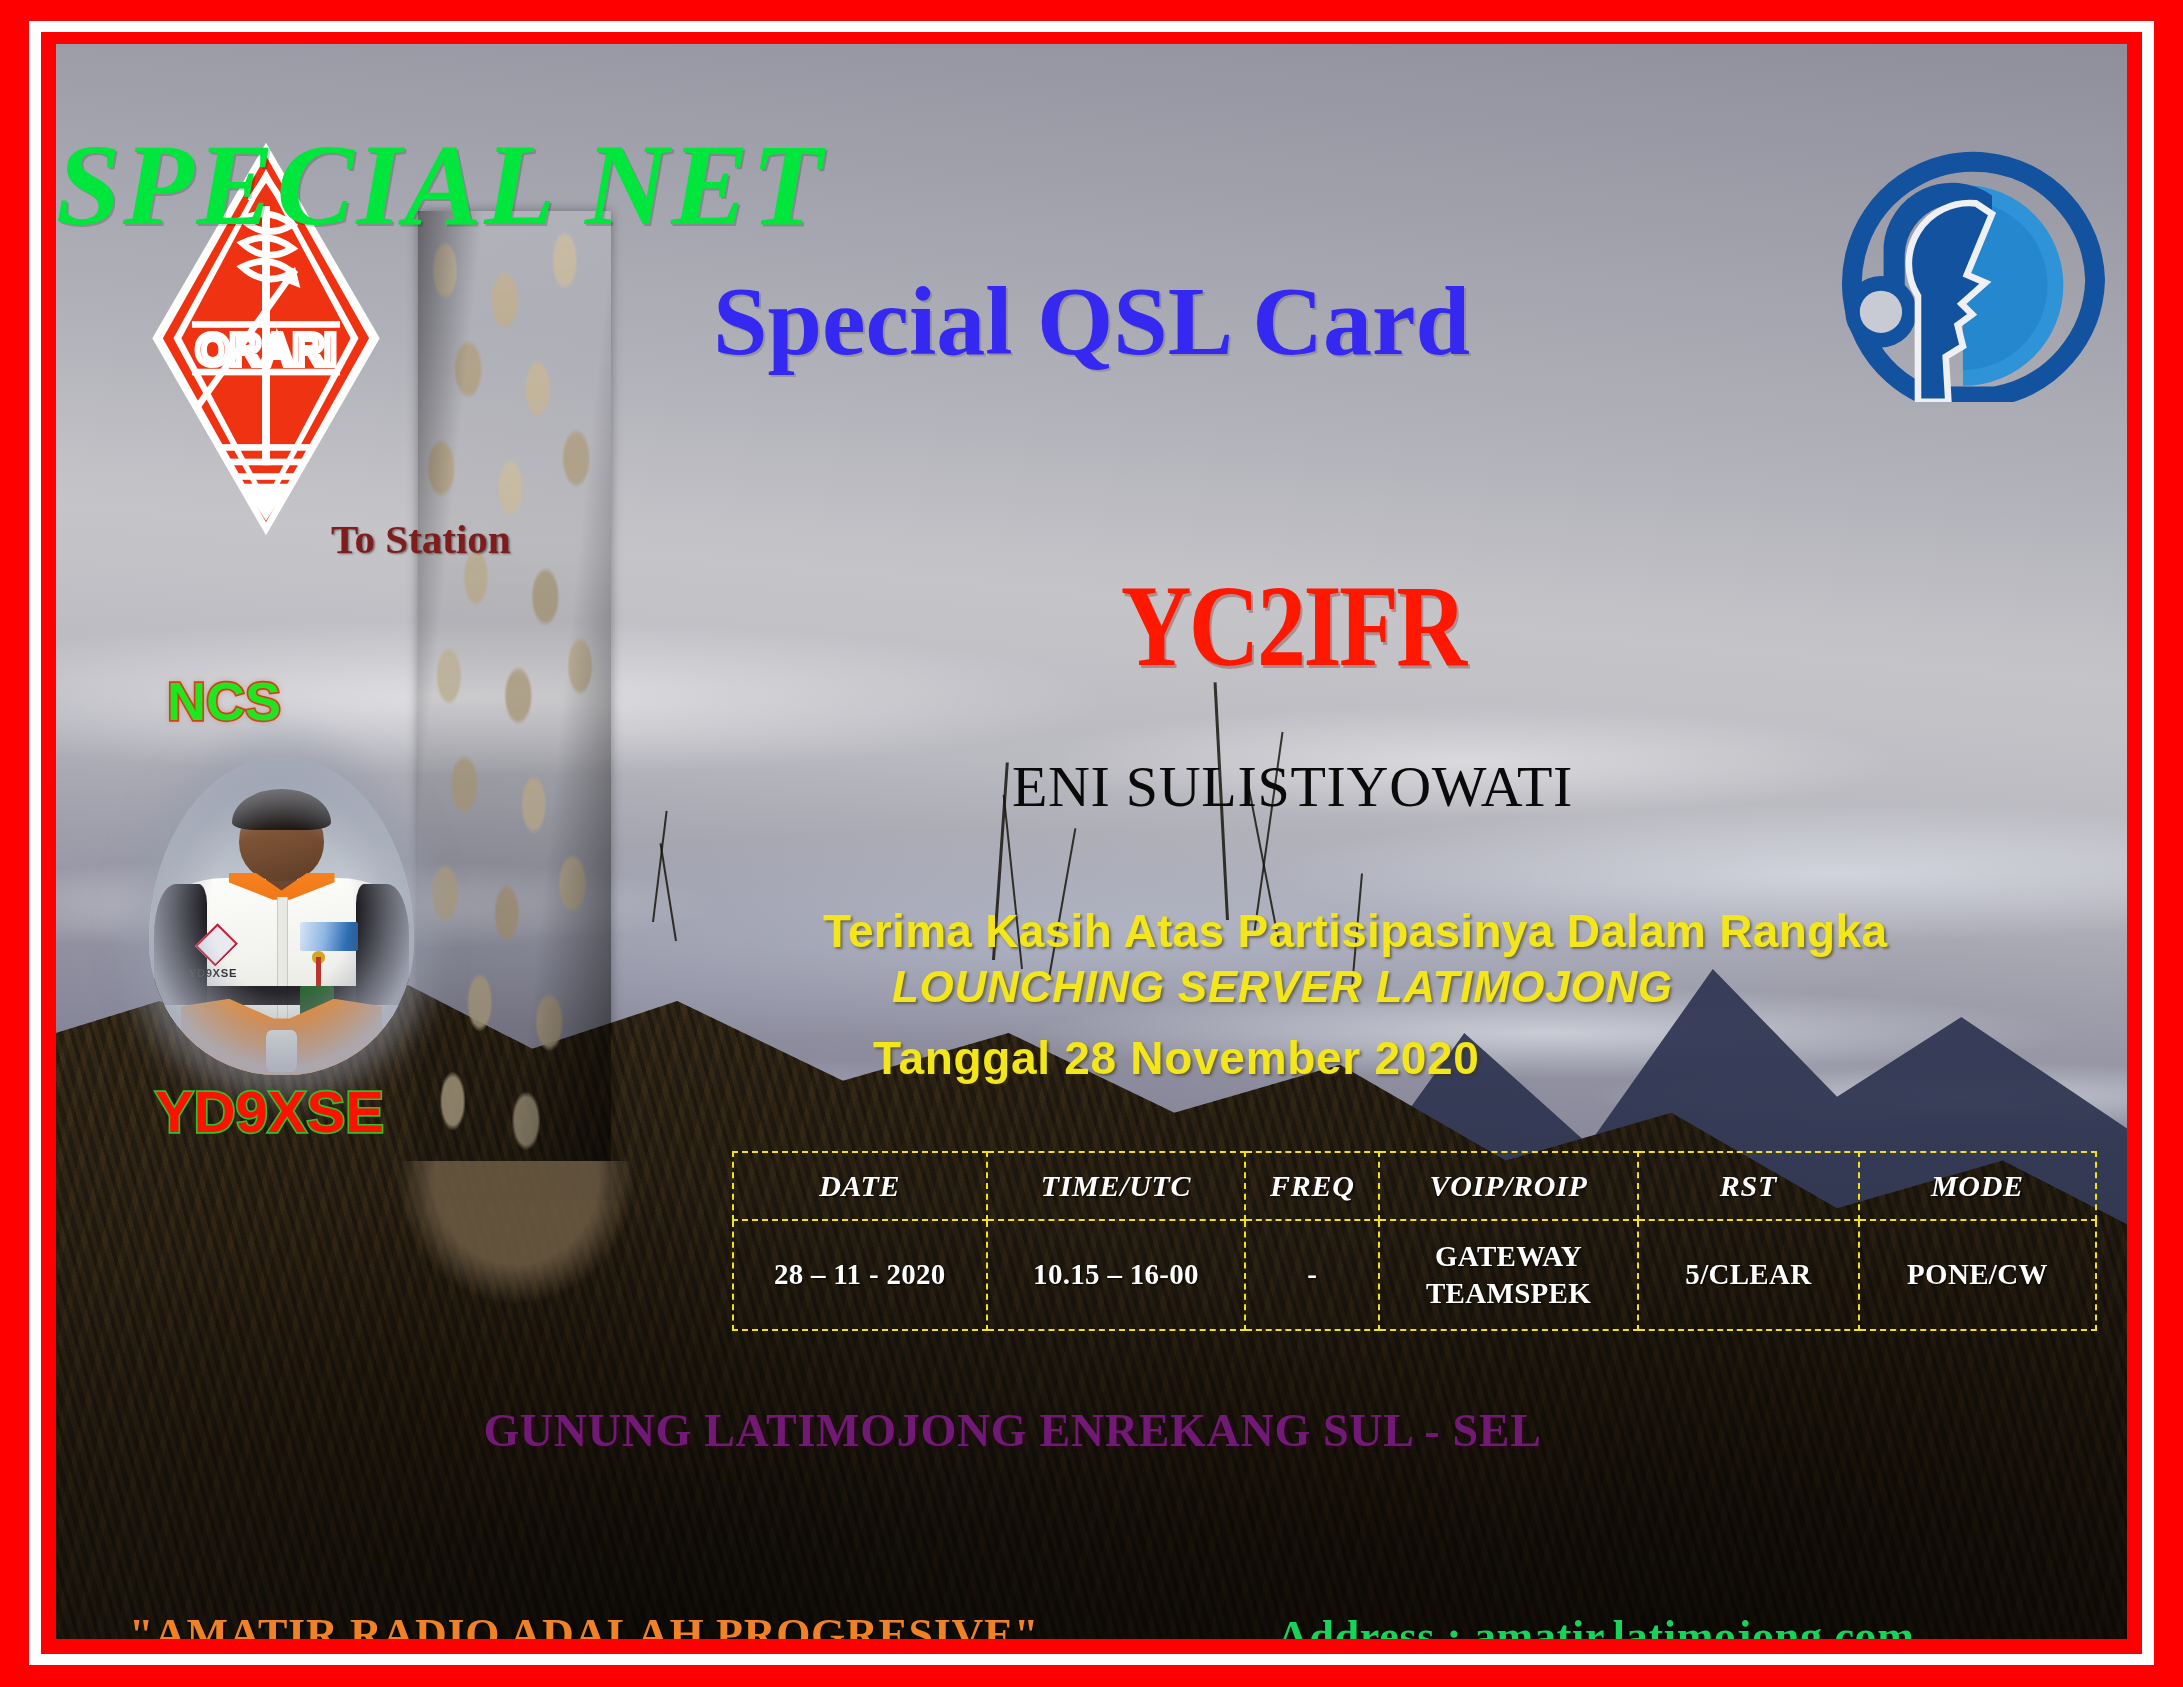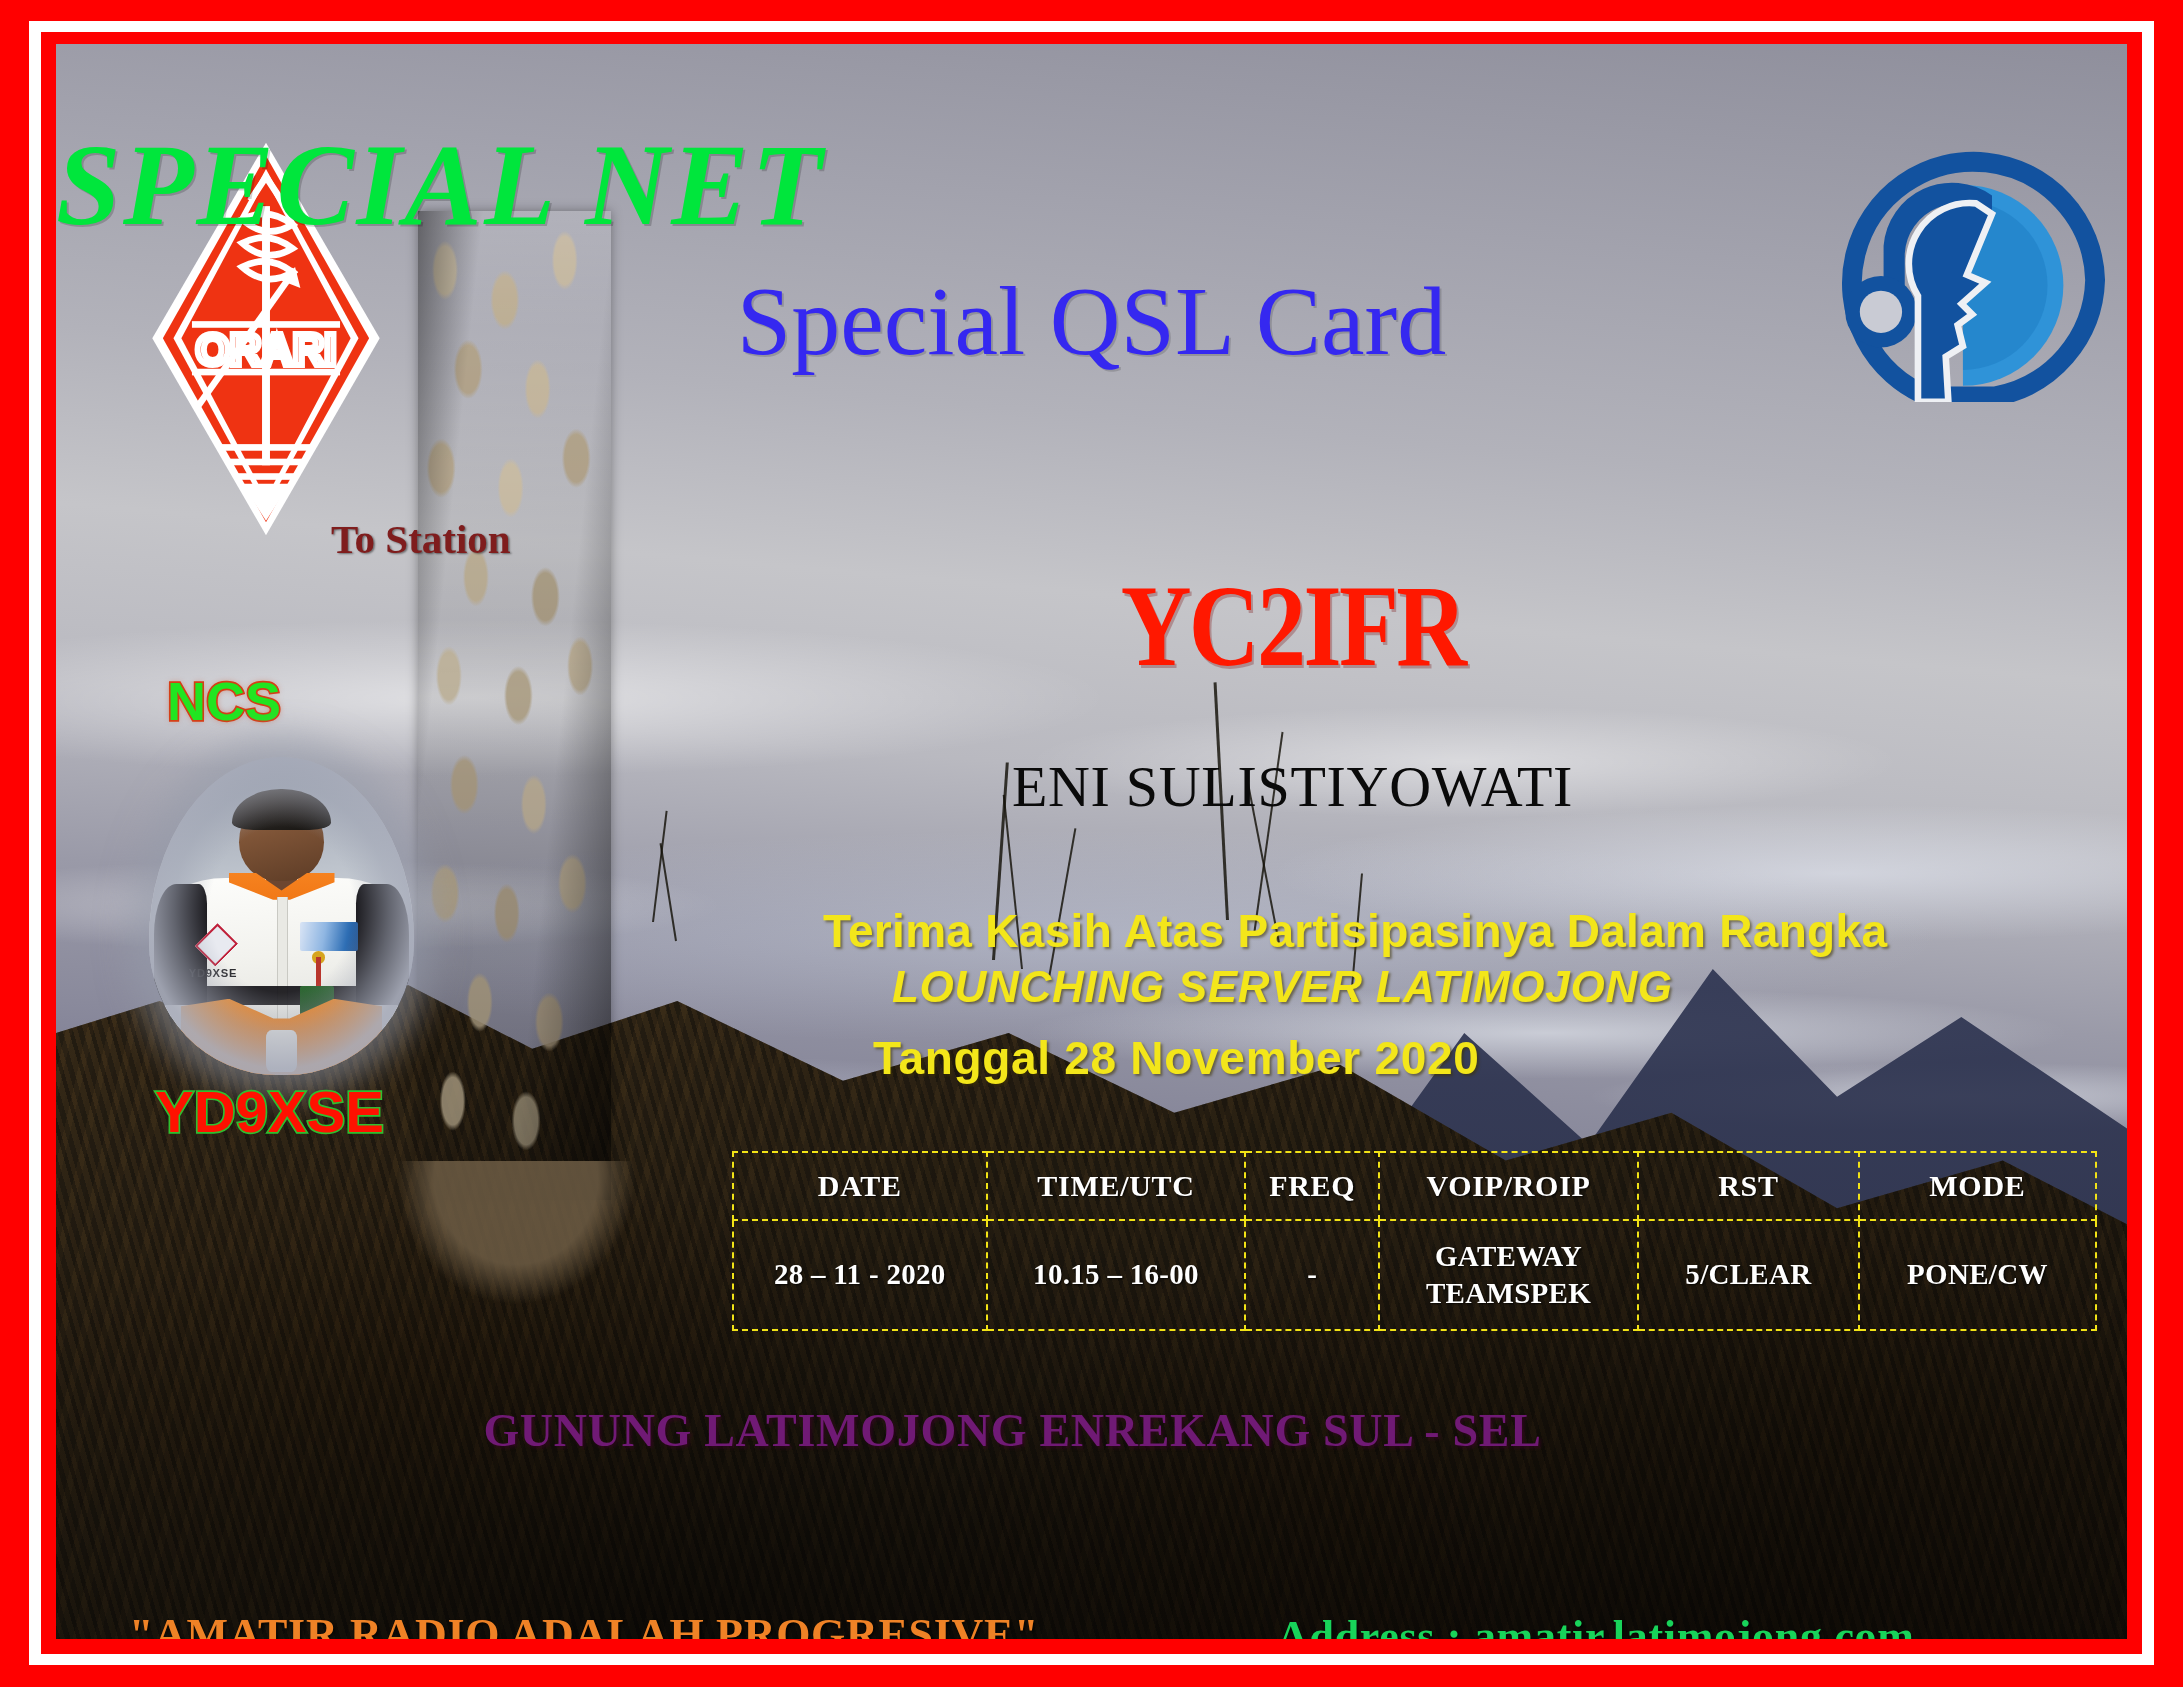--- a/index.html
+++ b/index.html
@@ -86,21 +86,21 @@
       background:radial-gradient(ellipse 60% 100% at 50% 10%, #6d5c44 0 55%, rgba(0,0,0,0) 80%);opacity:.85;}
   
   .twig{position:absolute;background:#141108;opacity:.82;transform-origin:bottom center;}
 
   
   .txt{position:absolute;white-space:nowrap;line-height:1;}
 
   #title-special-net{left:0;right:8px;top:83px;text-align:left;font-size:116px;font-weight:bold;font-style:italic;
       color:#00e63c;font-family:"Liberation Serif",serif;letter-spacing:2.6px;
       text-shadow:2px 2px 0 rgba(0,0,0,.18);}
-  #title-qsl{left:0;right:0;top:228px;text-align:center;font-size:98px;font-weight:normal;color:#3528f0;
+  #title-qsl{left:0;right:0;top:228px;text-align:center;font-size:98px;font-weight:bold;color:#3528f0;
       font-family:"Liberation Serif",serif;text-shadow:2px 2px 0 rgba(0,0,0,.15);}
 
   #to-station{left:275px;top:475px;font-size:41px;font-weight:bold;color:#7f1d1d;
       font-family:"Liberation Serif",serif;text-shadow:1.3px 1.3px 2px rgba(0,0,0,.45);text-align:center;}
 
   #ncs-label{left:103px;top:630px;font-size:54px;font-weight:bold;color:#21e521;
       font-family:"Liberation Sans",sans-serif;
       -webkit-text-stroke:3.3px #d84018; paint-order:stroke fill;
       text-shadow:0 0 6.6px rgba(200,60,20,.55);margin-left:8px;}
   #ncs-label span{position:relative;}
@@ -165,21 +165,21 @@
   #thanks .l2{margin-top:4px;font-size:44px;font-weight:bold;font-style:italic;color:#f3e61a;
       font-family:"Liberation Sans",sans-serif;text-shadow:2px 2px 2.6px rgba(60,50,0,.55);padding-left:69px;letter-spacing:0.7px;}
   #thanks .l3{margin-top:18.5px;font-size:46px;font-weight:bold;color:#f3e61a;font-family:"Liberation Sans",sans-serif;
       text-shadow:2px 2px 2.6px rgba(60,50,0,.55);padding-left:50px;letter-spacing:0.7px;}
 
   
   #logtable{position:absolute;left:676px;top:1107px;width:1365px;height:171px;
       border-collapse:collapse;table-layout:fixed;}
   #logtable td{border:2px dashed #f2e316;text-align:center;vertical-align:middle;color:#ffffff;
       font-family:"Liberation Serif",serif;font-weight:bold;text-shadow:1.3px 1.3px 2px rgba(0,0,0,.75);}
-  #logtable tr.head td{height:64px;font-size:30px;letter-spacing:0.7px;}
+  #logtable tr.head td{height:64px;font-size:30px;letter-spacing:0.7px;font-style:italic;}
   #logtable tr.body td{height:106px;font-size:29px;letter-spacing:0.3px;line-height:1.28;}
 
   #gunung{position:absolute;left:0;right:0;top:1360px;text-align:center;font-size:46px;font-weight:bold;
       color:#701a75;font-family:"Liberation Serif",serif;letter-spacing:0.7px;
       text-shadow:2px 2px 3.3px rgba(60,0,40,.6);}
   #gunung span{position:relative;left:-79px;}
 
   #motto{position:absolute;left:73px;top:1565px;font-size:44px;font-weight:bold;color:#ef8226;
       font-family:"Liberation Serif",serif;letter-spacing:0.7px;text-shadow:2px 2px 2.6px rgba(0,0,0,.6);}
   #addr-line{position:absolute;left:1221px;top:1567px;font-size:44px;font-weight:bold;color:#18d35a;

